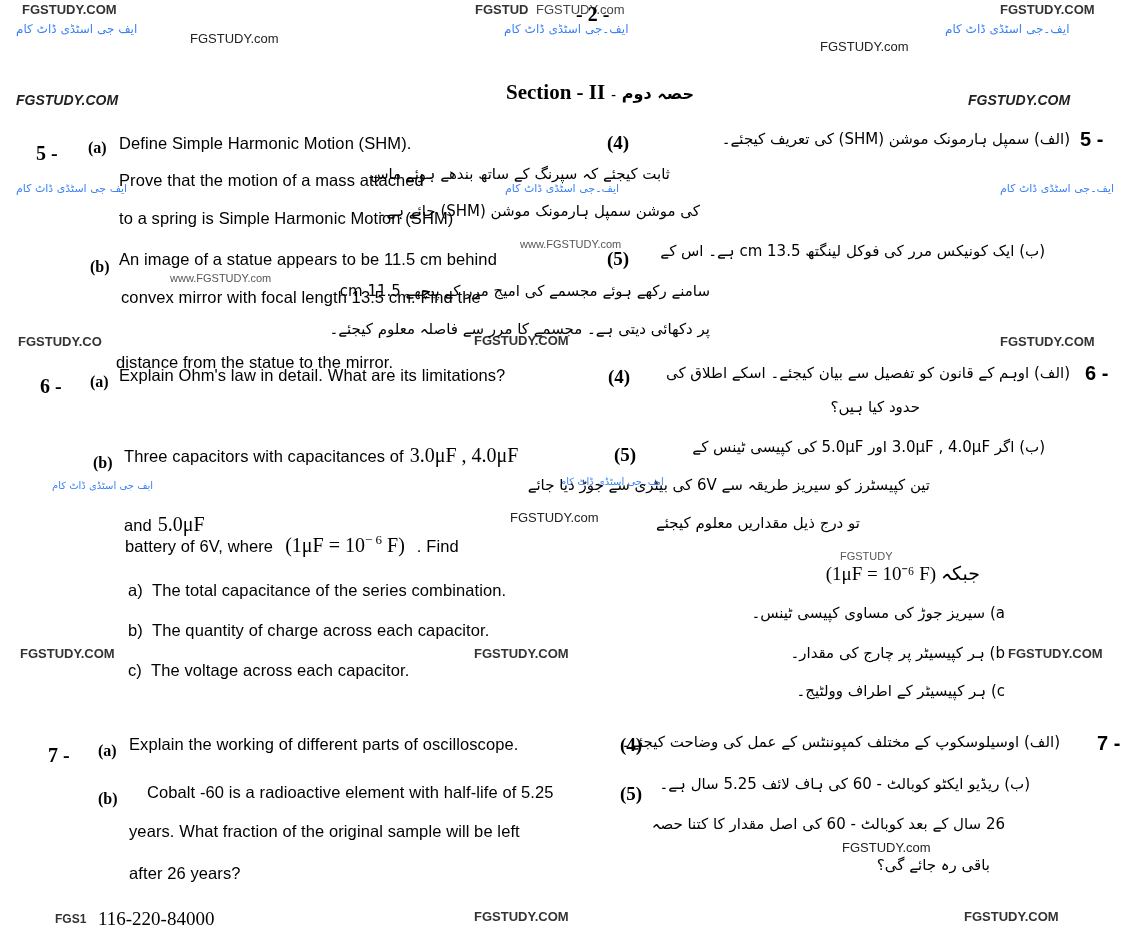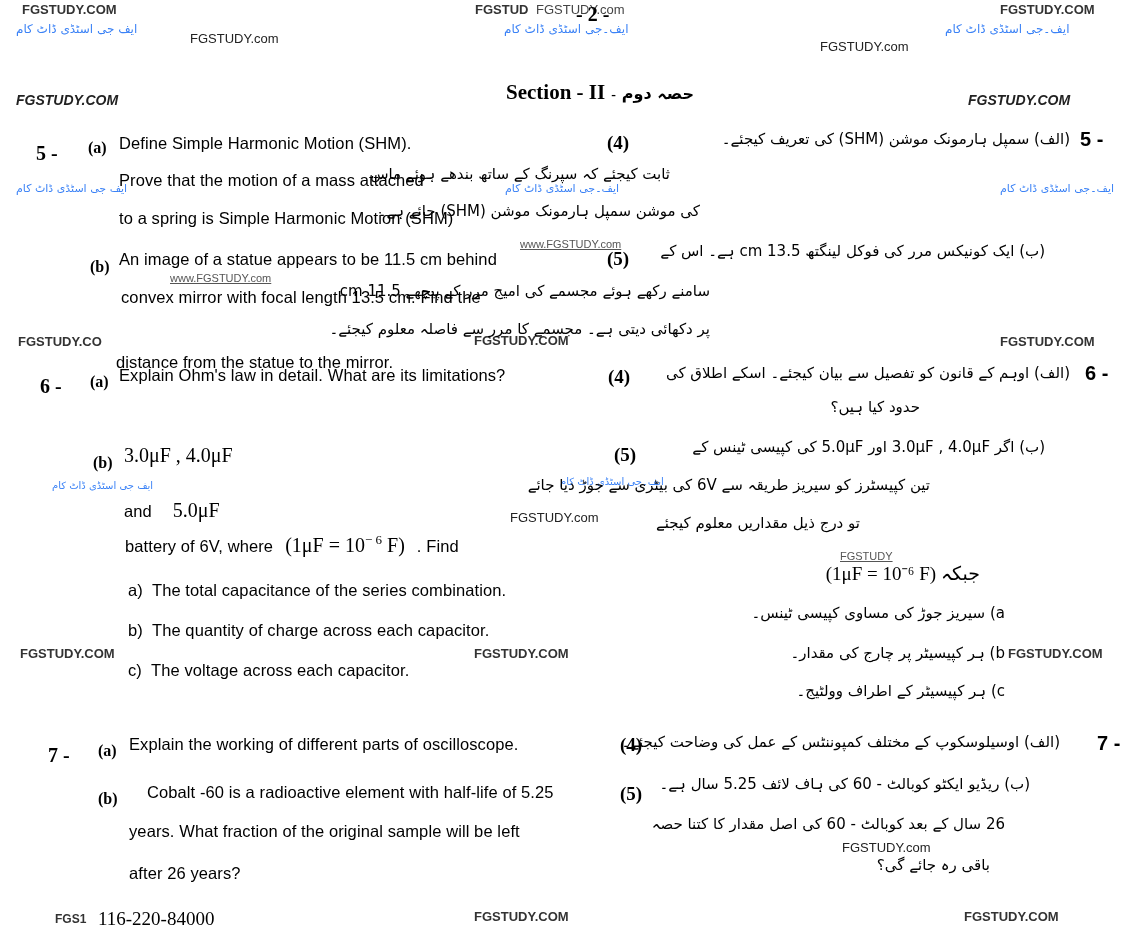--- a/index.html
+++ b/index.html
@@ -1,21 +1,21 @@
 <!DOCTYPE html>
 <html><head>
 <meta charset="utf-8">
 <style>
   html, body { margin: 0; padding: 0; background: #ffffff; }
   body { width: 1130px; height: 946px; position: relative; overflow: hidden; color: #000; font-family: "Liberation Sans", sans-serif; }
   .abs { position: absolute; white-space: nowrap; }
   .wm-bold { font-family: "Liberation Sans", sans-serif; font-weight: bold; font-size: 13px; color: #333; }
   .wm-italic { font-family: "Liberation Sans", sans-serif; font-weight: bold; font-style: italic; font-size: 14px; color: #222; }
   .wm-thin { font-family: "Liberation Sans", sans-serif; font-size: 13px; color: #222; }
-  .wm-tiny { font-family: "Liberation Sans", sans-serif; font-size: 11px; color: #555; text-decoration: underline; }
+  .wm-tiny { font-family: "Liberation Sans", sans-serif; font-size: 11px; color: #555; }
   .wm-urdu { font-family: "DejaVu Sans", sans-serif; font-size: 11px; color: #3b82f6; direction: rtl; }
   .qnum { font-family: "Liberation Serif", serif; font-weight: bold; font-size: 20px; }
   .part { font-family: "Liberation Serif", serif; font-weight: bold; font-size: 16px; }
   .en { font-family: "Liberation Sans", sans-serif; font-size: 16.5px; letter-spacing: 0.1px; }
   .marks { font-family: "Liberation Serif", serif; font-weight: bold; font-size: 19px; }
   .math { font-family: "Liberation Serif", serif; font-size: 20px; }
   .ur { font-family: "DejaVu Sans", sans-serif; font-size: 15px; direction: rtl; text-align: right; }
   .urnum { font-family: "Liberation Sans", sans-serif; font-weight: bold; font-size: 20px; }
   .sec-title { font-family: "Liberation Serif", serif; font-weight: bold; font-size: 21px; }
   .pageno { font-family: "Liberation Serif", serif; font-weight: bold; font-size: 20px; }
@@ -82,26 +82,27 @@
 <div class="abs ur" style="right:420px;top:320px;">پر دکھائی دیتی ہے۔ مجسمے کا مرر سے فاصلہ معلوم کیجئے۔</div>
 <div class="abs wm-bold" style="left:1000px;top:334px;">FGSTUDY.COM</div>
 
 <div class="abs qnum" style="left:40px;top:375px;">6 -</div>
 <div class="abs part" style="left:90px;top:373px;">(a)</div>
 <div class="abs en" style="left:119px;top:366px;">Explain Ohm's law in detail. What are its limitations?</div>
 <div class="abs marks" style="left:608px;top:366px;">(4)</div>
 
 <div class="abs part" style="left:93px;top:454px;">(b)</div>
 <div class="abs" style="left:124px;top:444px;display:flex;align-items:baseline;gap:6px;">
+  <span class="en">Three capacitors with capacitances of</span>
   <span class="math">3.0μF , 4.0μF</span>
 </div>
 <div class="abs marks" style="left:614px;top:444px;">(5)</div>
 <div class="abs wm-urdu" style="left:52px;top:480px;font-size:10px;">ایف جی اسٹڈی ڈاٹ کام</div>
 <div class="abs wm-urdu" style="left:560px;top:476px;font-size:10px;">ایف۔جی اسٹڈی ڈاٹ کام</div>
-<div class="abs" style="left:124px;top:499px;display:flex;align-items:baseline;gap:21px;">
+<div class="abs" style="left:124px;top:513px;display:flex;align-items:baseline;gap:6px;">
   <span class="en">and</span>
   <span class="math">5.0μF</span>
 </div>
 <div class="abs wm-thin" style="left:510px;top:510px;">FGSTUDY.com</div>
 <div class="abs" style="left:125px;top:532px;display:flex;align-items:baseline;gap:12px;">
   <span class="en">battery of 6V, where</span>
   <span class="math"><span>(1μF = 10</span><sup>− 6</sup><span> F)</span></span>
   <span class="en">. Find</span>
 </div>
 

